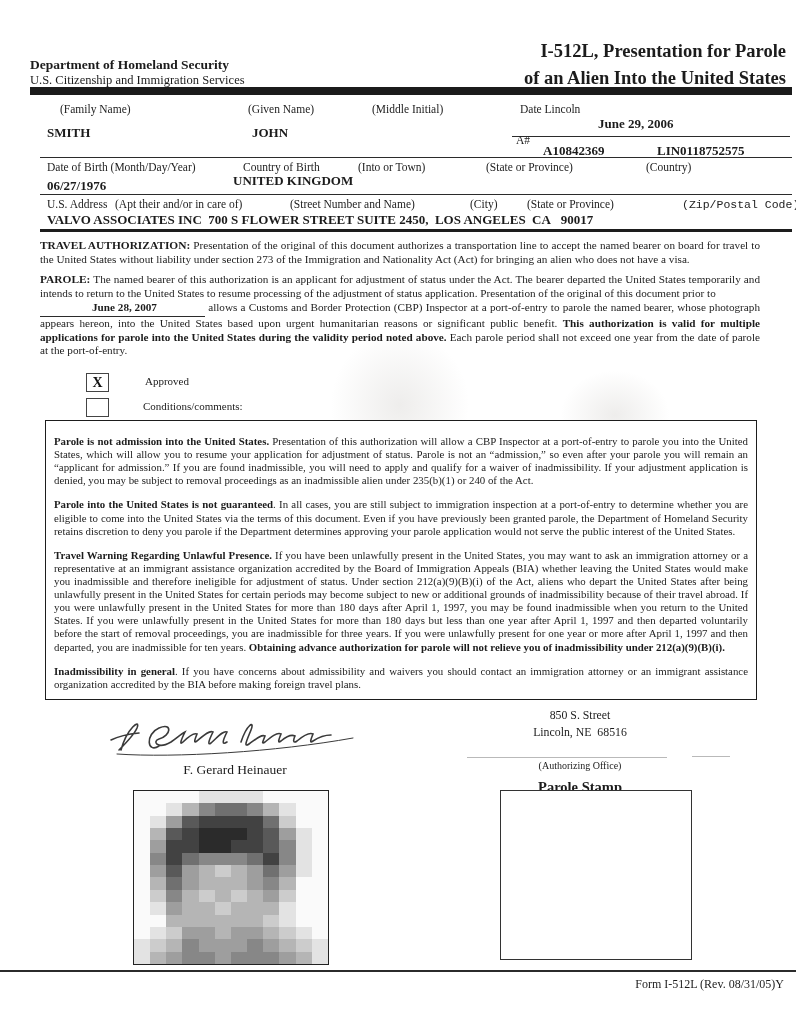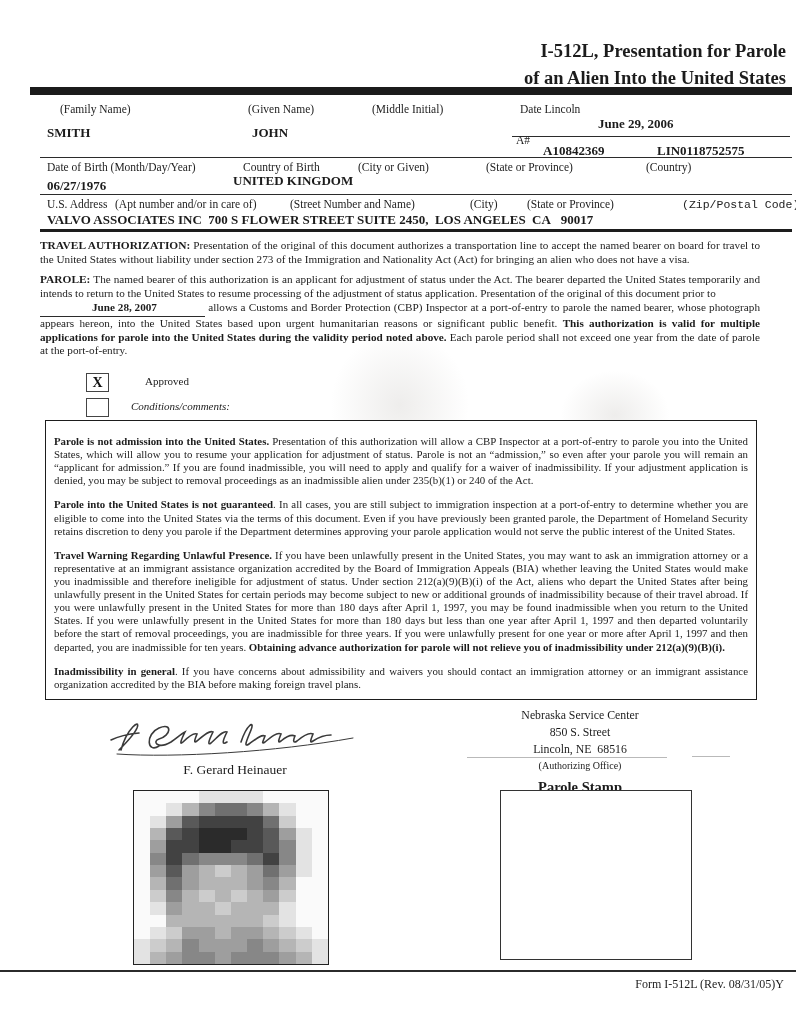--- a/index.html
+++ b/index.html
@@ -46,20 +46,24 @@
   .sig-name { font-size:13.5px; text-align:center; }
   .footer-text { font-size:12px; }
   .smudge { position:absolute; border-radius:50%; pointer-events:none;
     background:radial-gradient(ellipse at center, rgba(160,155,148,.18), rgba(160,155,148,0) 70%); }
 </style>
 </head>
 <body>
 
 <div class="page">
 
+  <div class="abs" style="left:30px; top:57px;">
+    <div class="agency-1">Department of Homeland Security</div>
+    <div class="agency-2">U.S. Citizenship and Immigration Services</div>
+  </div>
   <div class="abs form-title" style="right:10px; top:38px;">
     <div>I-512L, Presentation for Parole</div>
     <div>of an Alien Into the United States</div>
   </div>
   <div class="bar" style="left:30px; right:4px; top:87px; height:8px;"></div>
 
   <div class="smudge" style="left:330px; top:330px; width:140px; height:150px;"></div>
   <div class="smudge" style="left:560px; top:370px; width:110px; height:90px;"></div>
 
   <span class="abs lbl" style="left:60px; top:103px;">(Family Name)</span>
@@ -70,67 +74,66 @@
   <span class="abs val" style="left:252px; top:125px;">JOHN</span>
   <span class="abs val" style="left:598px; top:116px;">June 29, 2006</span>
   <div class="hline" style="left:512px; right:6px; top:136px;"></div>
   <span class="abs lbl" style="left:516px; top:134px;">A#</span>
   <span class="abs val" style="left:543px; top:143px;">A10842369</span>
   <span class="abs val" style="left:657px; top:143px;">LIN0118752575</span>
   <div class="hline" style="left:40px; right:4px; top:157px;"></div>
 
   <span class="abs lbl" style="left:47px; top:161px;">Date of Birth (Month/Day/Year)</span>
   <span class="abs lbl" style="left:243px; top:161px;">Country of Birth</span>
-  <span class="abs lbl" style="left:358px; top:161px;">(City or Given)</span>
+  <span class="abs lbl" style="left:358px; top:161px;">(Into or Town)</span>
   <span class="abs lbl" style="left:486px; top:161px;">(State or Province)</span>
   <span class="abs lbl" style="left:646px; top:161px;">(Country)</span>
   <span class="abs val" style="left:47px; top:178px;">06/27/1976</span>
   <span class="abs val" style="left:233px; top:173px;">UNITED KINGDOM</span>
   <div class="hline" style="left:40px; right:4px; top:194px;"></div>
 
   <span class="abs lbl" style="left:47px; top:198px;">U.S. Address</span>
-  <span class="abs lbl" style="left:115px; top:198px;">(Apt number and/or in care of)</span>
+  <span class="abs lbl" style="left:115px; top:198px;">(Apt their and/or in care of)</span>
   <span class="abs lbl" style="left:290px; top:198px;">(Street Number and Name)</span>
   <span class="abs lbl" style="left:470px; top:198px;">(City)</span>
   <span class="abs lbl" style="left:527px; top:198px;">(State or Province)</span>
   <span class="abs lbl" style="left:682px; top:198px;font-family:Liberation Mono, monospace;">(Zip/Postal Code)</span>
   <span class="abs val" style="left:47px; top:212px;">VALVO ASSOCIATES INC&nbsp; 700 S FLOWER STREET SUITE 2450,&nbsp; LOS ANGELES&nbsp; CA&nbsp;&nbsp; 90017</span>
   <div class="hline thick" style="left:40px; right:4px; top:229px;"></div>
 
   <div class="abs para" style="left:40px; top:238px; width:720px;">
     <b class="lead">TRAVEL AUTHORIZATION:</b><span>  Presentation of the original of this document authorizes a transportation line to accept the named bearer on board for travel to the United States without liability under section 273 of the Immigration and Nationality Act (Act) for bringing an alien who does not have a visa.</span>
   </div>
 
   <div class="abs para" style="left:40px; top:272px; width:720px;">
     <b class="lead">PAROLE:</b><span>  The named bearer of this authorization is an applicant for adjustment of status under the Act.  The bearer departed the United States temporarily and intends to return to the United States to resume processing of the adjustment of status application.  Presentation of the original of this document prior to</span><br>
     <span class="date-inline">June 28, 2007</span><span> allows a Customs and Border Protection (CBP) Inspector at a port-of-entry to parole the named bearer, whose photograph appears hereon, into the United States based upon urgent humanitarian reasons or significant public benefit.  </span><b>This authorization is valid for multiple applications for parole into the United States during the validity period noted above.</b><span>  Each parole period shall not exceed one year from the date of parole at the port-of-entry.</span>
   </div>
 
   <div class="chkbox" style="left:86px; top:373px;"><span>X</span></div>
   <span class="chk-label" style="left:145px; top:375px;">Approved</span>
   <div class="chkbox" style="left:86px; top:398px;"><span></span></div>
-  <span class="chk-label" style="left:131px; top:400px;font-style:italic;">Conditions/comments:</span>
+  <span class="chk-label" style="left:143px; top:400px;">Conditions/comments:</span>
 
   <div class="notice-box" style="left:45px; top:420px; width:712px; height:280px;">
     <p class="notice-p"><b>Parole is not admission into the United States.</b><span>  Presentation of this authorization will allow a CBP Inspector at a port-of-entry to parole you into the United States, which will allow you to resume your application for adjustment of status.  Parole is not an “admission,” so even after your parole you will remain an “applicant for admission.”  If you are found inadmissible, you will need to apply and qualify for a waiver of inadmissibility.  If your adjustment application is denied, you may be subject to removal proceedings as an inadmissible alien under 235(b)(1) or 240 of the Act.</span><b></b></p>
     <p class="notice-p"><b>Parole into the United States is not guaranteed</b><span>.  In all cases, you are still subject to immigration inspection at a port-of-entry to determine whether you are eligible to come into the United States via the terms of this document.  Even if you have previously been granted parole, the Department of Homeland Security retains discretion to deny you parole if the Department determines approving your parole application would not serve the public interest of the United States.</span><b></b></p>
     <p class="notice-p"><b>Travel Warning Regarding Unlawful Presence.</b><span>  If you have been unlawfully present in the United States, you may want to ask an immigration attorney or a representative at an immigrant assistance organization accredited by the Board of Immigration Appeals (BIA) whether leaving the United States would make you inadmissible and therefore ineligible for adjustment of status.  Under section 212(a)(9)(B)(i) of the Act, aliens who depart the United States after being unlawfully present in the United States for certain periods may become subject to new or additional grounds of inadmissibility because of their travel abroad.  If you were unlawfully present in the United States for more than 180 days after April 1, 1997, you may be found inadmissible when you return to the United States.  If you were unlawfully present in the United States for more than 180 days but less than one year after April 1, 1997 and then departed voluntarily before the start of removal proceedings, you are inadmissible for three years.  If you were unlawfully present for one year or more after April 1, 1997 and then departed, you are inadmissible for ten years.  </span><b>Obtaining advance authorization for parole will not relieve you of inadmissibility under 212(a)(9)(B)(i).</b></p>
     <p class="notice-p"><b>Inadmissibility in general</b><span>. If you have concerns about admissibility and waivers you should contact an immigration attorney or an immigrant assistance organization accredited by the BIA before making foreign travel plans.</span><b></b></p>
   </div>
 
   <svg class="abs" style="left:105px; top:712px;" width="260" height="52" viewBox="0 0 260 52" fill="none" stroke="#3a3a3a" stroke-width="1.6" stroke-linecap="round">
     <path d="M16 38 C22 16 36 6 32 16 C29 23 20 32 14 38 M6 28 C14 24 24 22 34 21"></path>
     <path d="M54 34 C42 42 40 22 54 16 C68 10 66 24 54 27 C47 29 52 38 66 30 C72 26 76 22 80 20 C76 28 74 34 78 30 C82 26 88 20 92 22 C90 27 88 32 92 29 C98 24 104 18 108 20 C104 28 102 34 106 31 C112 26 118 18 122 20 C118 28 116 34 122 30"></path>
     <path d="M136 30 C142 12 150 8 146 18 C142 28 138 36 144 32 C150 28 156 22 160 24 C158 29 156 33 160 30 C166 25 172 20 176 22 C174 27 172 32 176 29 C182 24 186 22 190 24 C188 28 188 32 192 29 C198 24 204 20 208 22 C206 27 204 32 208 29 C214 25 220 23 226 23"></path>
     <path d="M12 42 C70 46 170 40 248 26" stroke-width="1"></path>
   </svg>
   <div class="abs sig-name" style="left:140px; top:762px; width:190px;">F. Gerard Heinauer</div>
 
   <div class="abs office-line" style="left:440px; top:707px; width:280px;">
-    <div>Nebraska Service Center</div>
     <div>850 S. Street</div>
     <div>Lincoln, NE&nbsp; 68516</div>
   </div>
   <div class="hline light" style="left:467px; width:200px; top:757px;"></div>
   <div class="hline light" style="left:692px; width:38px; top:756px;"></div>
   <div class="abs auth-office" style="left:440px; top:760px; width:280px;">(Authorizing Office)</div>
   <div class="abs stamp-label" style="left:440px; top:779px; width:280px;text-align:center;">Parole Stamp</div>
 
   <div class="photo-frame" style="left:133px; top:790px; width:196px; height:175px;">
     <div class="pixel-grid">

